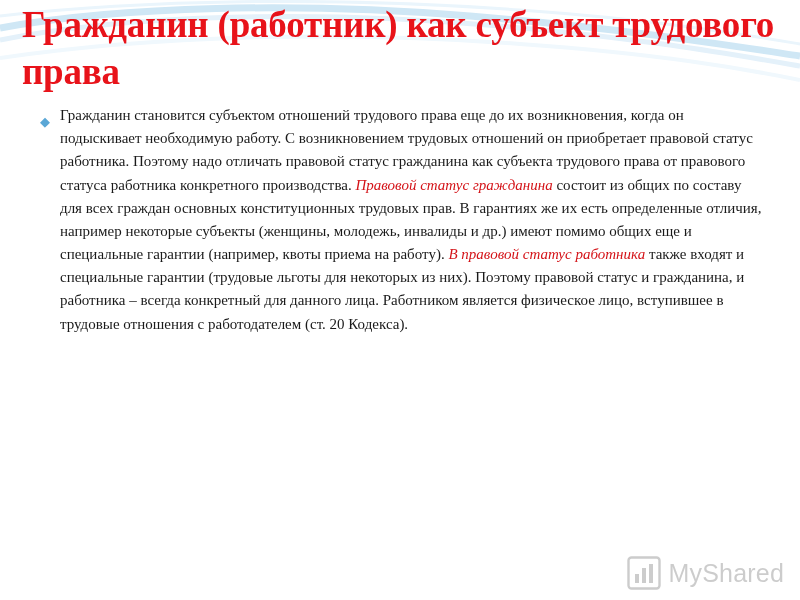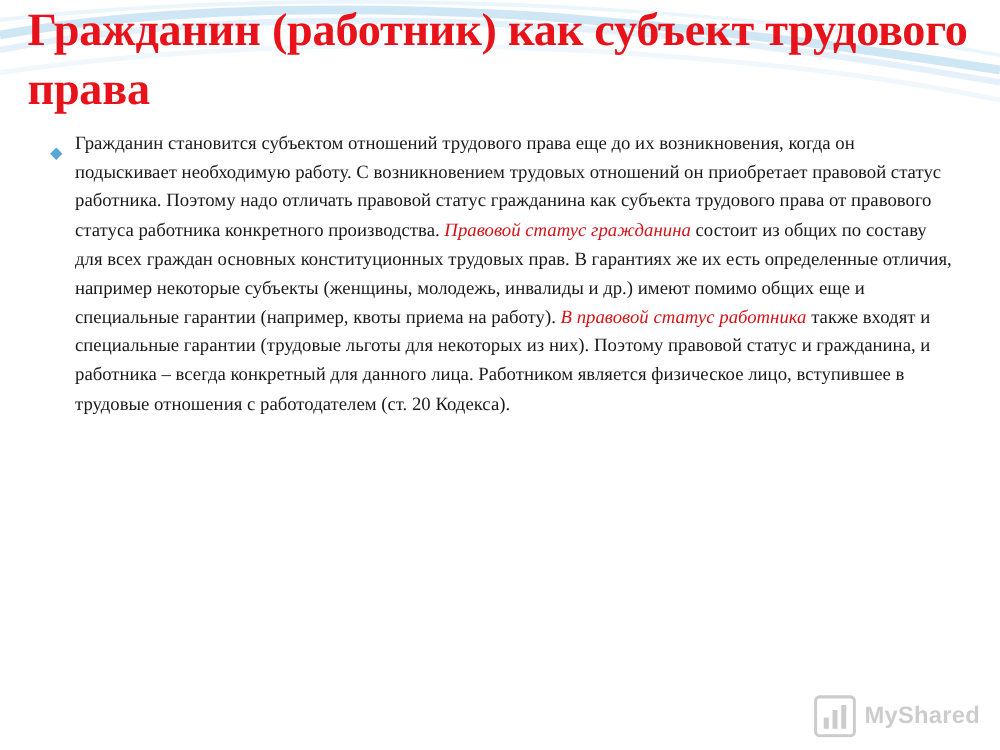--- a/index.html
+++ b/index.html
@@ -90,24 +90,23 @@
     right: 16px;
     bottom: 10px;
     display: flex;
     align-items: center;
     gap: 7px;
     z-index: 4;
     opacity: 0.5;
   }
   .watermark .wm-text {
     font-family: "Liberation Sans", sans-serif;
-    font-size: 19px;
+    font-size: 25px;
     color: #9b9b9b;
     letter-spacing: 0.2px;
-    font-weight: bold;
   }
   .wm-icon {
     width: 34px;
     height: 34px;
     display: block;
   }
 </style>
 </head>
 <body>
 

